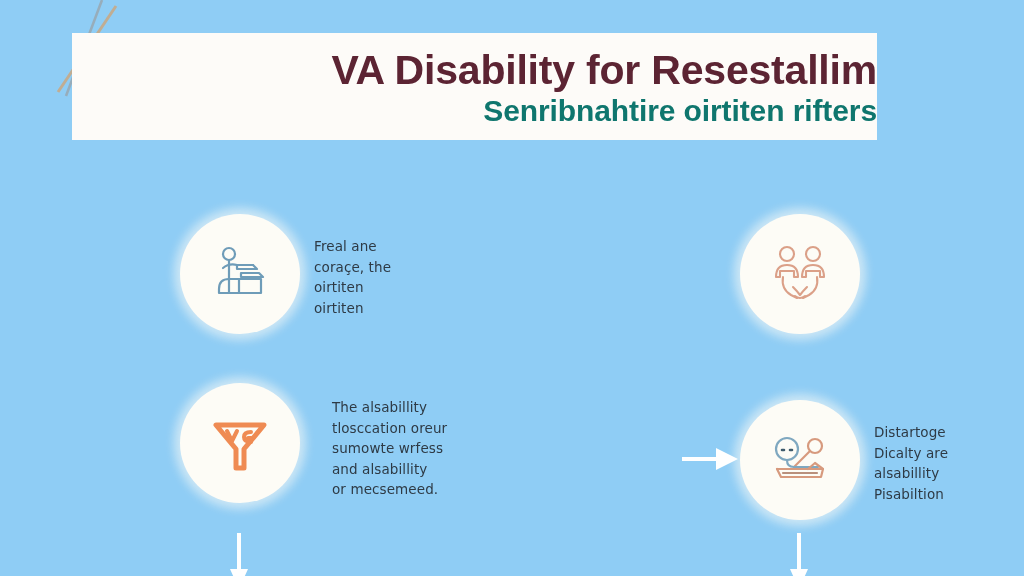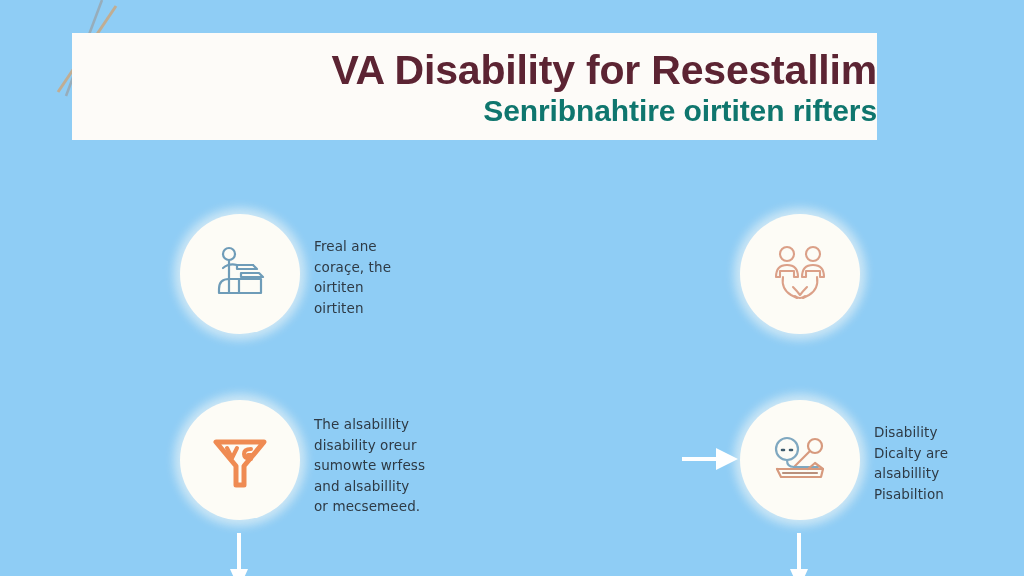--- a/index.html
+++ b/index.html
@@ -59,21 +59,21 @@
     width:1018px; height:370px;
   }
 
   .cell {
     position:absolute;
     display:flex;
     align-items:flex-start;
   }
   .cell-tl { left:180px; top:26px;  width:330px; }
   .cell-tr { left:740px; top:26px;  width:290px; }
-  .cell-bl { left:180px; top:212px; width:330px; }
+  .cell-bl { left:180px; top:195px; width:330px;gap:18px; }
   .cell-br { left:740px; top:212px; width:290px; }
 
   .icon-circle {
     width:120px; height:120px;
     min-width:120px;
     border-radius:50%;
     background:#fdfcf6;
     display:flex;
     align-items:center;
     justify-content:center;
@@ -161,21 +161,21 @@
       <span>
         <svg width="74" height="74" viewBox="0 0 74 74" fill="none" stroke="#ef8b53" stroke-width="5" stroke-linecap="round" stroke-linejoin="round">
           <path d="M13 19 L61 19 L41 43 L41 62 L33 62 L33 43 Z"></path>
           <path d="M24 25 L29 35 L34 25" stroke-width="4"></path>
           <path d="M48 26 Q41 26 41 31 Q41 36 48 36 L48 32 L45 32" stroke-width="4"></path>
         </svg>
       </span>
     </div>
     <div class="cell-text">
       <p>The alsabillity</p>
-      <p>disability oreur</p>
+      <p>tlosccation oreur</p>
       <p>sumowte wrfess</p>
       <p>and alsabillity</p>
       <p>or mecsemeed.</p>
     </div>
   </div>
 
   <div class="cell cell-br">
     <div class="icon-circle">
       <span>
         <svg width="74" height="74" viewBox="0 0 74 74" fill="none" stroke-width="2.2" stroke-linecap="round" stroke-linejoin="round">
@@ -184,21 +184,21 @@
           <circle cx="52" cy="23" r="7" stroke="#d79a7e" fill="none"></circle>
           <path d="M47 28 L31 44" stroke="#d79a7e"></path>
           <path d="M24 37 Q24 44 31 44 L55 44" stroke="#7fa8c0"></path>
           <path d="M14 46 L60 46 L52 40 L45 46" stroke="#d79a7e"></path>
           <path d="M14 46 L18 54 L58 54 L60 46" stroke="#d79a7e"></path>
           <path d="M20 50 L54 50" stroke="#b9907c"></path>
         </svg>
       </span>
     </div>
     <div class="cell-text">
-      <p>Disability</p>
+      <p>Distartoge</p>
       <p>Dicalty are</p>
       <p>alsabillity</p>
       <p>Pisabiltion</p>
     </div>
   </div>
 
   <div class="arrow arrow-right-top">
     <svg width="64" height="32" viewBox="0 0 64 32">
       <path d="M2 14 L36 14 L36 5 L58 16 L36 27 L36 18 L2 18 Z" fill="#ffffff"></path>
     </svg>

